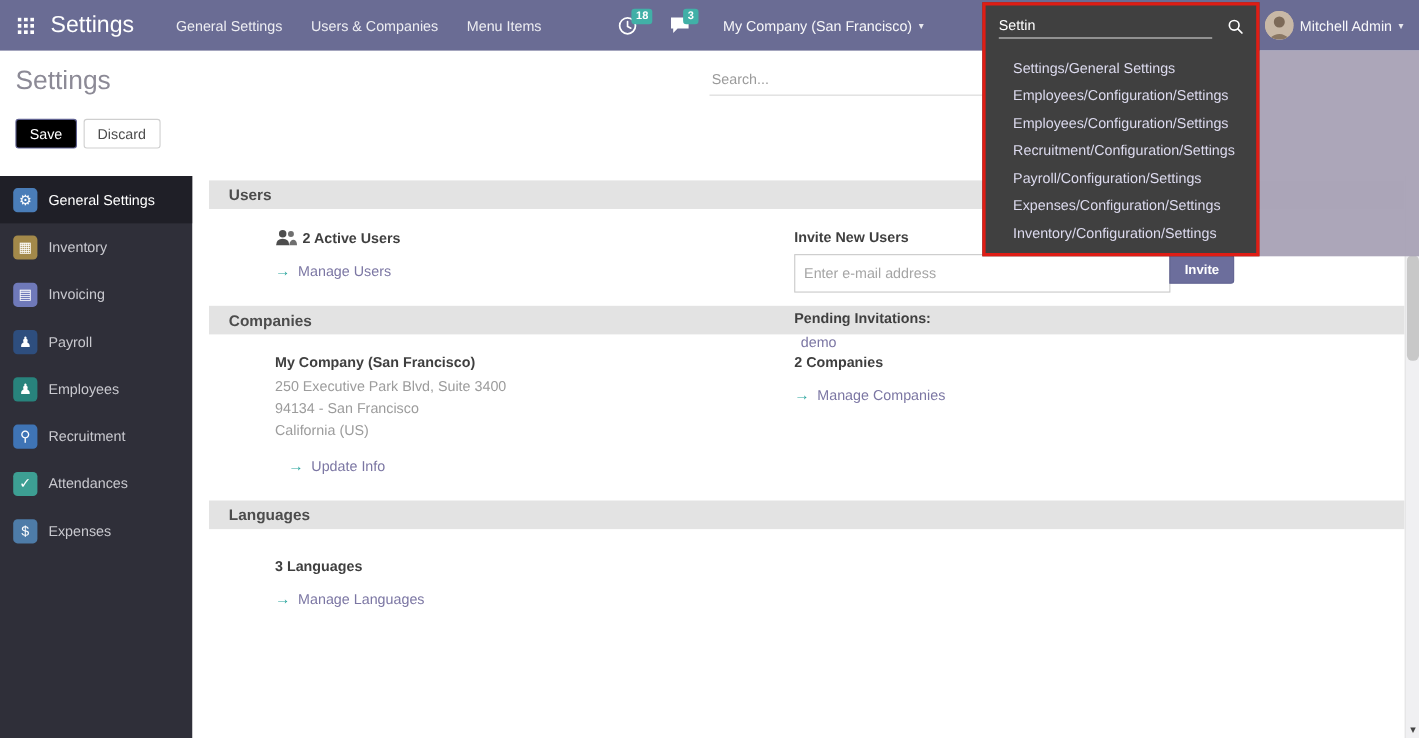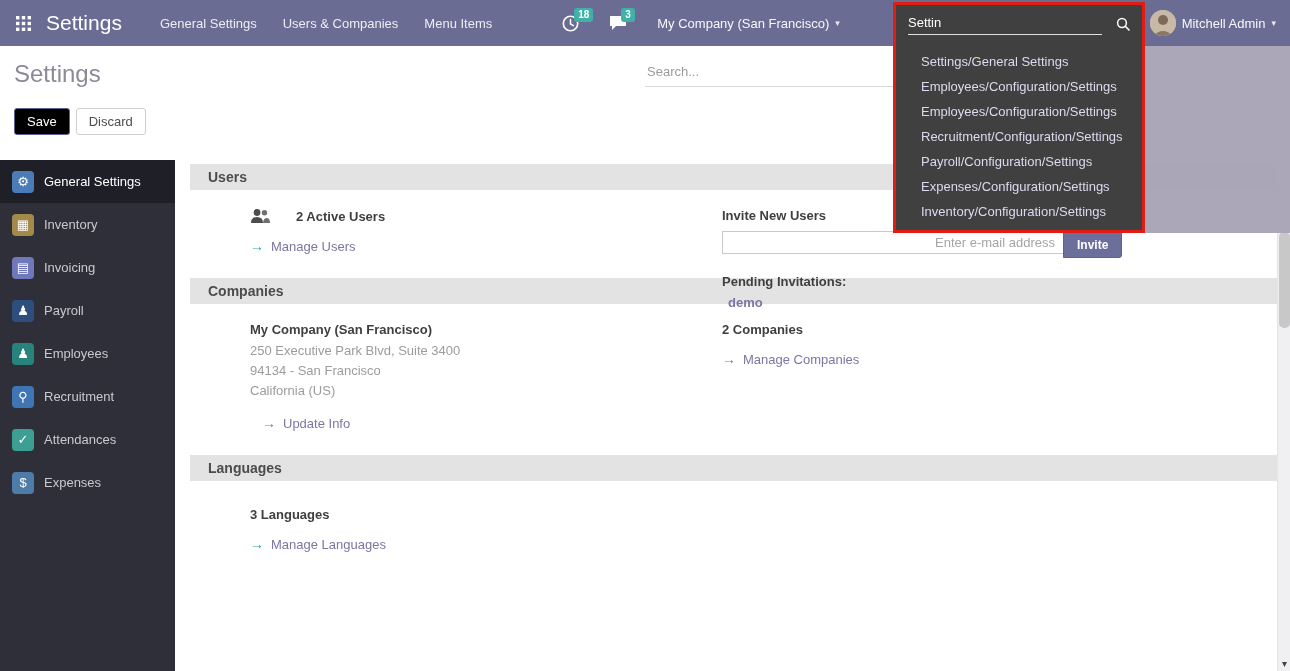--- a/index.html
+++ b/index.html
@@ -48,28 +48,28 @@
 
   .main { position:absolute; left:175px; top:0; right:13px; bottom:0; background:#fff; overflow:hidden; }
   .section-header { margin:4px 0 0 15px; height:26px; background:#e3e3e3; display:flex; align-items:center; padding-left:18px; font-weight:bold; font-size:14px; color:#4c4c4c; }
   .section-body { position:relative; padding:18px 0 20px 75px; }
   .right-col { position:absolute; left:547px; top:18px; width:440px; }
   .bold-label { font-weight:bold; color:#3f3f3f; }
   .link-row { display:flex; align-items:center; gap:7px; margin-top:14px; cursor:pointer; }
   .arrow { color:#2da69f; font-weight:bold; font-size:14px; }
   .link { color:#7b76a3; cursor:pointer; }
   .muted { color:#9c9c9c; line-height:20px; }
-  .icon-label-row { display:flex; align-items:center; gap:26px; }
+  .icon-label-row { display:flex; align-items:center; gap:5px; }
 
   .invite-group { display:flex; margin-top:8px; }
-  .invite-group input { width:342px; height:23px; border:1px solid #c9c9c9; padding:0 8px; font-size:13px; font-family:inherit; color:#555; outline:none;text-align:right; }
+  .invite-group input { width:342px; height:35px; border:1px solid #c9c9c9; padding:0 8px; font-size:13px; font-family:inherit; color:#555; outline:none; }
   .invite-group input::placeholder { color:#a5a5a5; }
   .invite-btn { height:27px; margin-left:-1px; padding:0 13px; background:#6c6e9c; border:1px solid #5f6190; color:#fff; font-weight:bold; font-size:12px; border-radius:0 3px 3px 0; cursor:pointer; font-family:inherit; }
   .pending { margin-top:16px; }
-  .pending-link { margin-top:6px; padding-left:6px;font-weight:bold; }
+  .pending-link { margin-top:6px; padding-left:6px; }
 
   
   .scrollbar { position:absolute; right:0; top:160px; bottom:0; width:13px; background:#f0f0f2; border-left:1px solid #e4e4e4; z-index:5; }
   .scroll-thumb { position:absolute; top:72px; left:1px; width:11px; height:96px; background:#c8c8c8; border-radius:5px; cursor:pointer; }
   .scroll-down { position:absolute; bottom:0; left:0; width:13px; height:16px; display:flex; align-items:center; justify-content:center; font-size:10px; color:#444; cursor:pointer; }
 </style>
 </head>
 <body>
 
 <div class="navbar">

